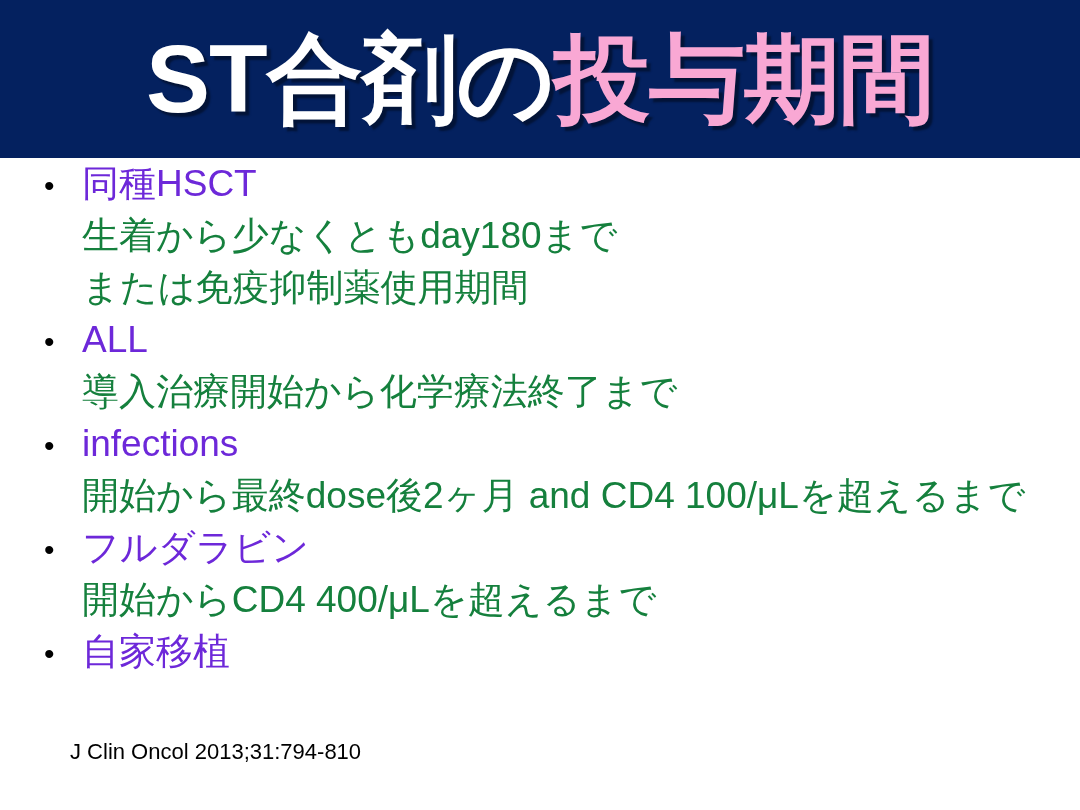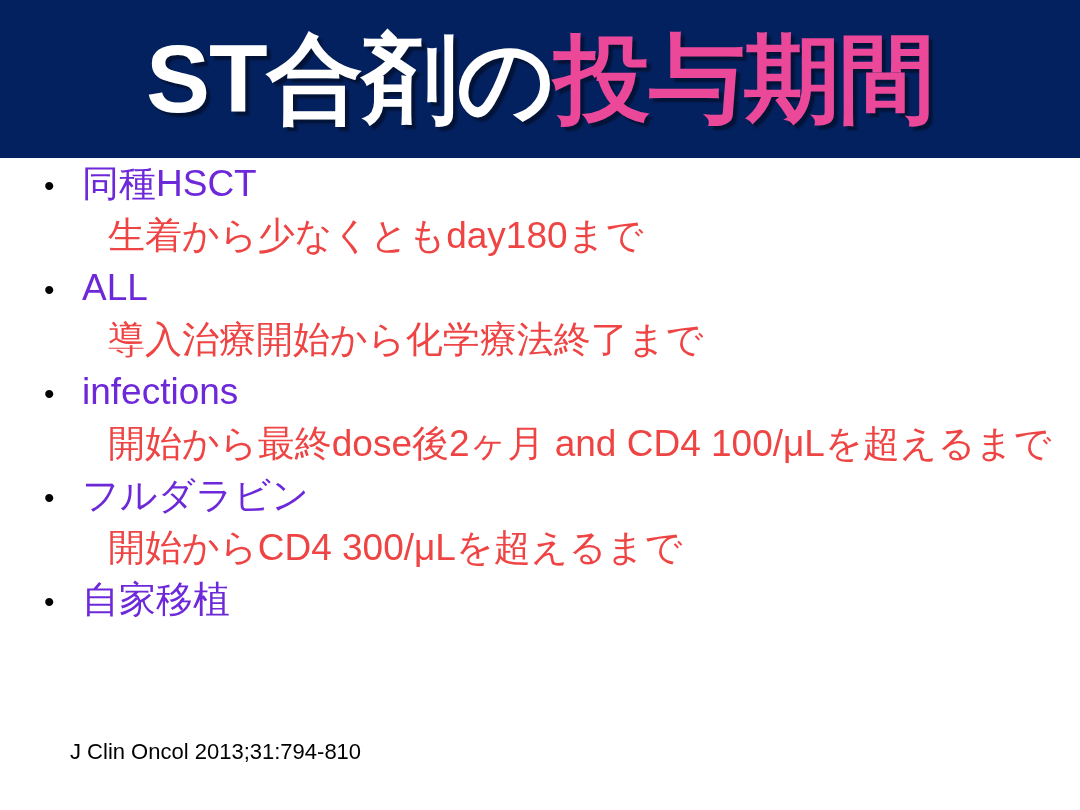--- a/index.html
+++ b/index.html
@@ -44,21 +44,21 @@
     font-weight: bold;
     line-height: 1;
     letter-spacing: -1px;
   }
   .title-part-white {
     color: #ffffff;
     text-shadow: 4px 4px 2px rgba(0,0,0,0.42);
     text-align: right;
   }
   .title-part-yellow {
-    color: #ec4899;
+    color: #f9a8d4;
     text-shadow: 4px 4px 2px rgba(0,0,0,0.42);
   }
 
   
   .body-area {
     position: absolute;
     left: 0;
     top: 158px;
     width: 1080px;
     height: 580px;
@@ -85,22 +85,22 @@
     line-height: 52px;
     text-align: left;
   }
   .bullet-label {
     color: #6d28d9;
     font-size: 37px;
     line-height: 52px;
   }
   .sub-line {
     height: 52px;
-    padding-left: 108px;
-    color: #ef4444;
+    padding-left: 82px;
+    color: #15803d;
     font-size: 37px;
     line-height: 52px;
     white-space: nowrap;
   }
 
   
   .footer {
     position: absolute;
     left: 30px;
     top: 737px;
@@ -127,20 +127,21 @@
   </div>
 
   <div class="body-area">
 
     <div class="bullet-group">
       <div class="bullet-line">
         <span class="bullet-dot">•</span>
         <span class="bullet-label">同種HSCT</span>
       </div>
       <div class="sub-line">生着から少なくともday180まで</div>
+      <div class="sub-line">または免疫抑制薬使用期間</div>
     </div>
 
     <div class="bullet-group">
       <div class="bullet-line">
         <span class="bullet-dot">•</span>
         <span class="bullet-label">ALL</span>
       </div>
       <div class="sub-line">導入治療開始から化学療法終了まで</div>
     </div>
 
@@ -150,21 +151,21 @@
         <span class="bullet-label">infections</span>
       </div>
       <div class="sub-line">開始から最終dose後2ヶ月 and CD4 100/μLを超えるまで</div>
     </div>
 
     <div class="bullet-group">
       <div class="bullet-line">
         <span class="bullet-dot">•</span>
         <span class="bullet-label">フルダラビン</span>
       </div>
-      <div class="sub-line">開始からCD4 300/μLを超えるまで</div>
+      <div class="sub-line">開始からCD4 400/μLを超えるまで</div>
     </div>
 
     <div class="bullet-group">
       <div class="bullet-line">
         <span class="bullet-dot">•</span>
         <span class="bullet-label">自家移植</span>
       </div>
     </div>
 
   </div>

